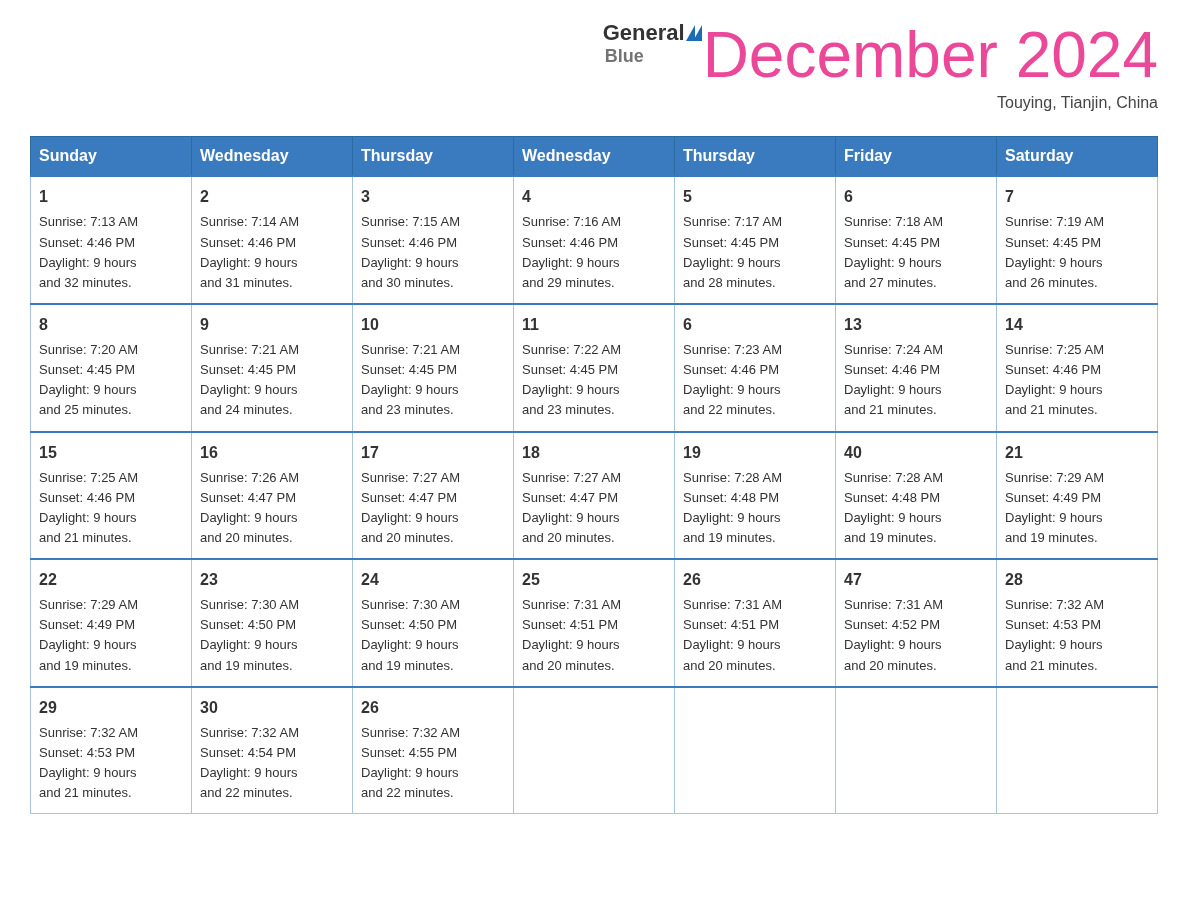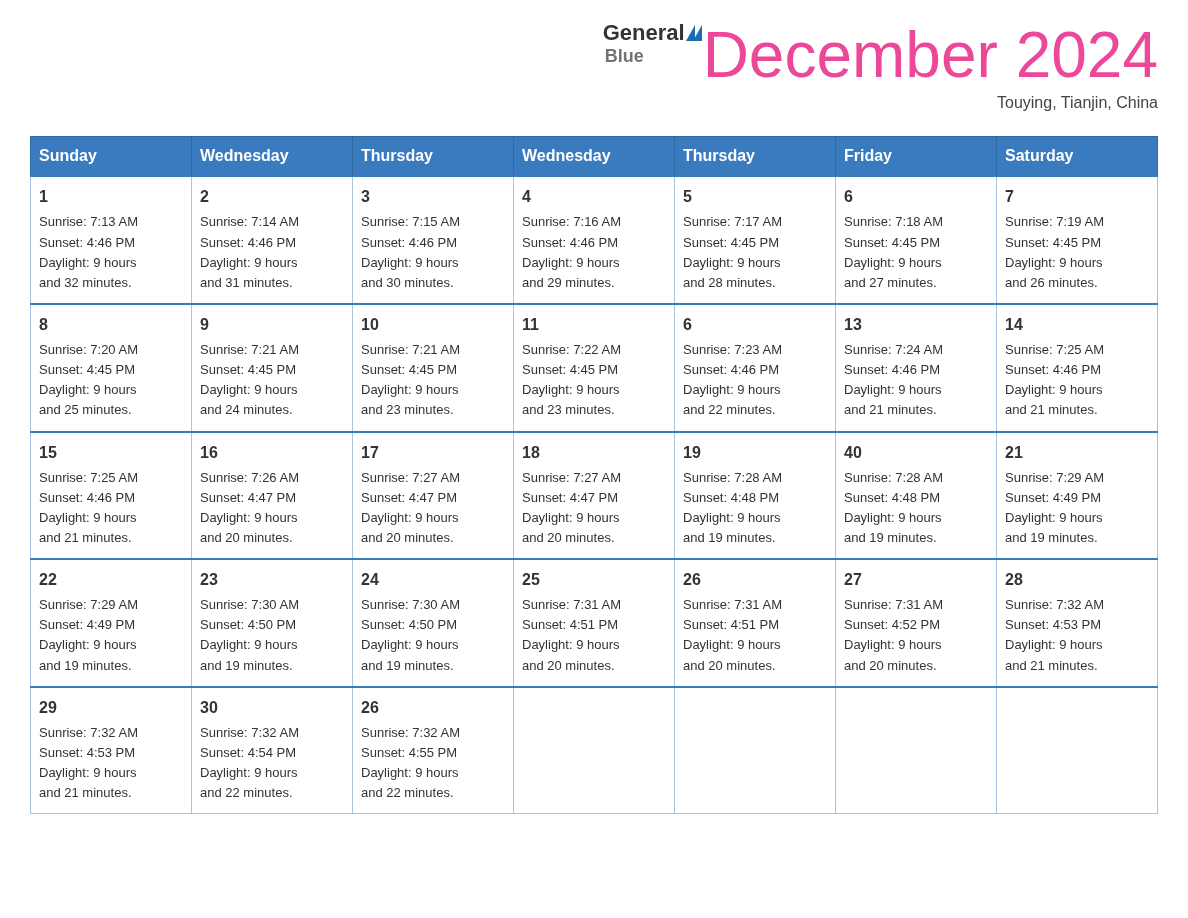--- a/index.html
+++ b/index.html
@@ -229,21 +229,21 @@
       </td>
         <td>
         <span class="day-num">25</span>
         <span class="day-info">Sunrise: 7:31 AM<br>Sunset: 4:51 PM<br>Daylight: 9 hours<br>and 20 minutes.</span>
       </td>
         <td>
         <span class="day-num">26</span>
         <span class="day-info">Sunrise: 7:31 AM<br>Sunset: 4:51 PM<br>Daylight: 9 hours<br>and 20 minutes.</span>
       </td>
         <td>
-        <span class="day-num">27</span>
+        <span class="day-num">47</span>
         <span class="day-info">Sunrise: 7:31 AM<br>Sunset: 4:52 PM<br>Daylight: 9 hours<br>and 20 minutes.</span>
       </td>
         <td>
         <span class="day-num">28</span>
         <span class="day-info">Sunrise: 7:32 AM<br>Sunset: 4:53 PM<br>Daylight: 9 hours<br>and 21 minutes.</span>
       </td>
       </tr>
       <tr>
         <td>
         <span class="day-num">29</span>

